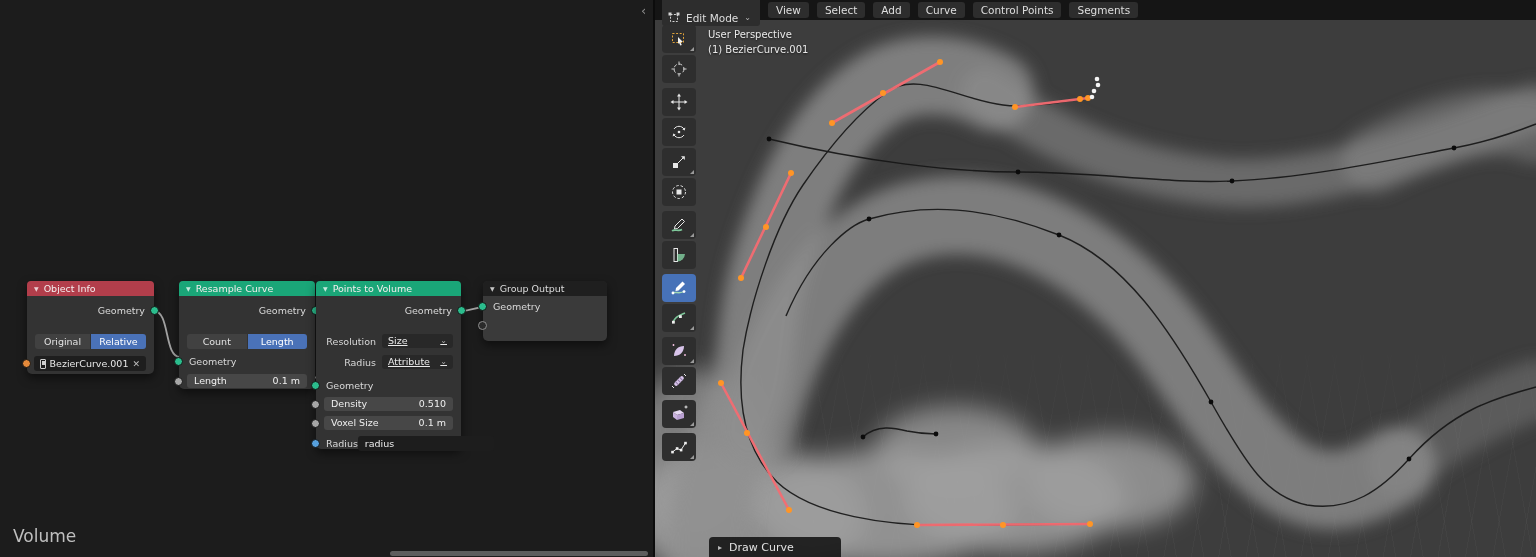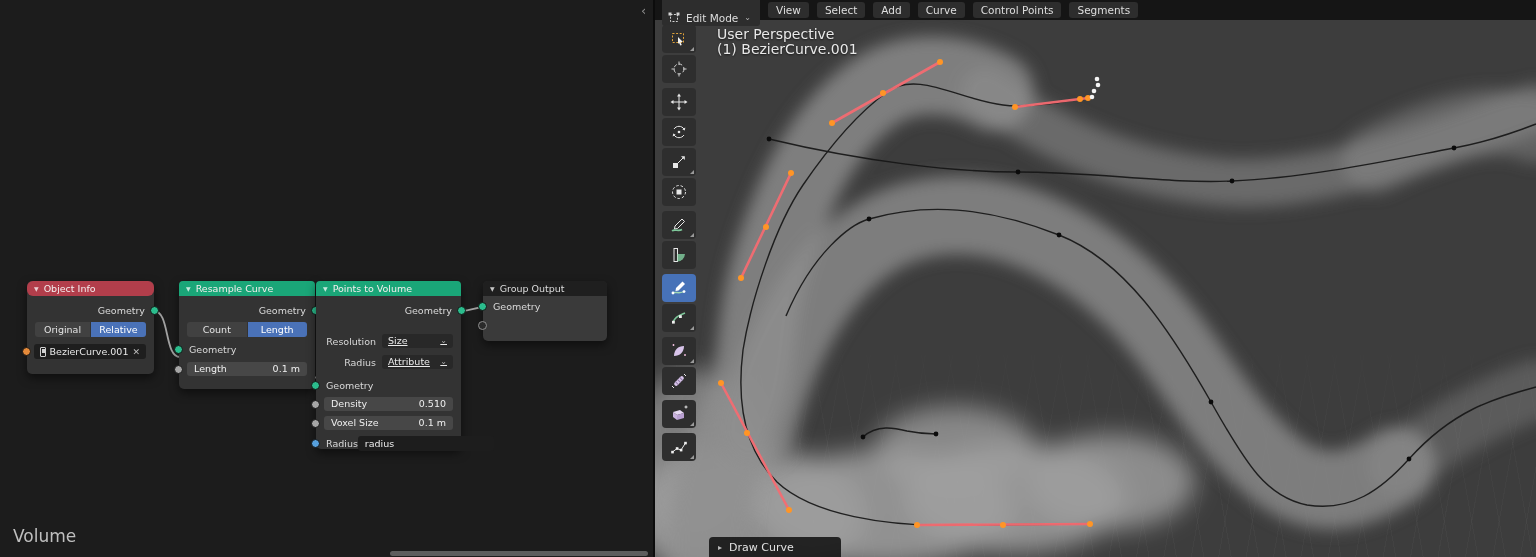--- a/index.html
+++ b/index.html
@@ -12,35 +12,35 @@
   .wires{position:absolute;left:0;top:0;pointer-events:none;}
   .volume-label{position:absolute;left:13px;top:526px;font-size:17px;color:#bfbfbf;}
   .hscrollbar{position:absolute;left:390px;top:551px;width:258px;height:5px;border-radius:3px;background:#5d5d5d;}
   .collapse-arrow{position:absolute;left:641px;top:3px;font-size:13px;color:#8d8d8d;}
 
   .node{position:absolute;background:#333333;border-radius:5px;box-shadow:0 4px 10px rgba(0,0,0,.5);
         font-size:9.5px;color:#d9d9d9;}
   .node-header{height:15px;line-height:15px;padding-left:7px;border-radius:4px 4px 0 0;color:#f4eeee;
         font-size:9.5px;white-space:nowrap;display:flex;align-items:center;gap:5px;}
   .node-header .tri{font-size:6px;color:rgba(255,255,255,.75);}
-  .hdr-red{background:#b23e4b;border-radius:6px;}
+  .hdr-red{background:#b23e4b;}
   .hdr-teal{background:#1aa678;}
   .hdr-dark{background:#1f1f1f;color:#dcdcdc;}
   .nrow{position:relative;margin-top:8px;height:14px;line-height:14px;}
   .nrow.out{text-align:right;padding-right:9px;}
   .nrow.inlabel{padding-left:10px;text-align:left;}
   .sock{position:absolute;width:9px;height:9px;border-radius:50%;border:1px solid #141414;box-sizing:border-box;}
   .sock.r{right:-5px;top:2px;}
   .sock.l{left:-5px;top:2px;}
   .sock.teal{background:#2bbd8d;}
   .sock.orange{background:#e58a3a;}
   .sock.gray{background:#a6a6a6;}
   .sock.blue{background:#57a0dd;}
   .sock.empty{background:#2b2b2b;border:1px solid #8e8e8e;}
-  .segrow{display:flex;margin:4px 8px 0 8px;height:15px;}
+  .segrow{display:flex;margin:16px 8px 0 8px;height:15px;}
   .seg{flex:1;background:#414141;border:none;color:#e3e3e3;font-size:9.5px;font-family:inherit;
        line-height:15px;padding:0;cursor:default;}
   .seg:first-child{border-radius:3px 0 0 3px;margin-right:1px;}
   .seg:last-child{border-radius:0 3px 3px 0;}
   .seg.sel{background:#4a72b8;color:#fff;}
   .field{display:flex;justify-content:space-between;margin:0 8px;height:14px;line-height:14px;
          background:#474747;border-radius:3px;padding:0 7px;color:#efefef;}
   .objbox{display:flex;align-items:center;gap:4px;margin:0 8px 0 7px;height:15px;background:#1e1e1e;
           border-radius:3px;padding:0 6px;color:#e8e8e8;}
   .obj-ico{width:8px;height:8px;border:1px solid #cfcfcf;border-radius:1px;position:relative;}
@@ -65,21 +65,21 @@
      -webkit-mask-image:linear-gradient(180deg,transparent 0,rgba(0,0,0,.7) 40%,#000 100%);
              mask-image:linear-gradient(180deg,transparent 0,rgba(0,0,0,.7) 40%,#000 100%);}
   .scene{position:absolute;left:0;top:0;}
 
   .vp-header{position:absolute;left:0;top:0;width:881px;height:20px;background:#151515;
      display:flex;align-items:center;gap:8px;padding-left:7px;box-sizing:border-box;}
   .pill{background:#2d2d2d;border-radius:3px;height:16px;line-height:16px;padding:0 8px;
         font-size:10.5px;color:#dedede;white-space:nowrap;}
   .mode-pill{display:flex;align-items:center;gap:6px;padding:16px 9px 0 6px;}
   .mode-pill .chev{font-size:8px;color:#b5b5b5;}
-  .overlay-text{position:absolute;left:62px;top:27px;font-size:14px;color:#e9e9e9;line-height:15px;
+  .overlay-text{position:absolute;left:53px;top:27px;font-size:10px;color:#e9e9e9;line-height:15px;
         text-shadow:0 1px 2px rgba(0,0,0,.6);}
 
   .toolbar{position:absolute;left:7px;top:25px;display:flex;flex-direction:column;gap:5px;}
   .tgroup{display:flex;flex-direction:column;gap:2px;}
   .tool{width:34px;height:28px;background:#2e2e2e;border-radius:4px;display:flex;align-items:center;
         justify-content:center;position:relative;}
   .tool.active{background:#4772b8;}
   .tool.sub:after{content:"";position:absolute;right:2px;bottom:2px;border-left:4px solid transparent;
         border-bottom:4px solid #9a9a9a;}
   .dcpanel{position:absolute;left:54px;top:537px;width:132px;height:20px;background:rgba(18,18,18,.88);

